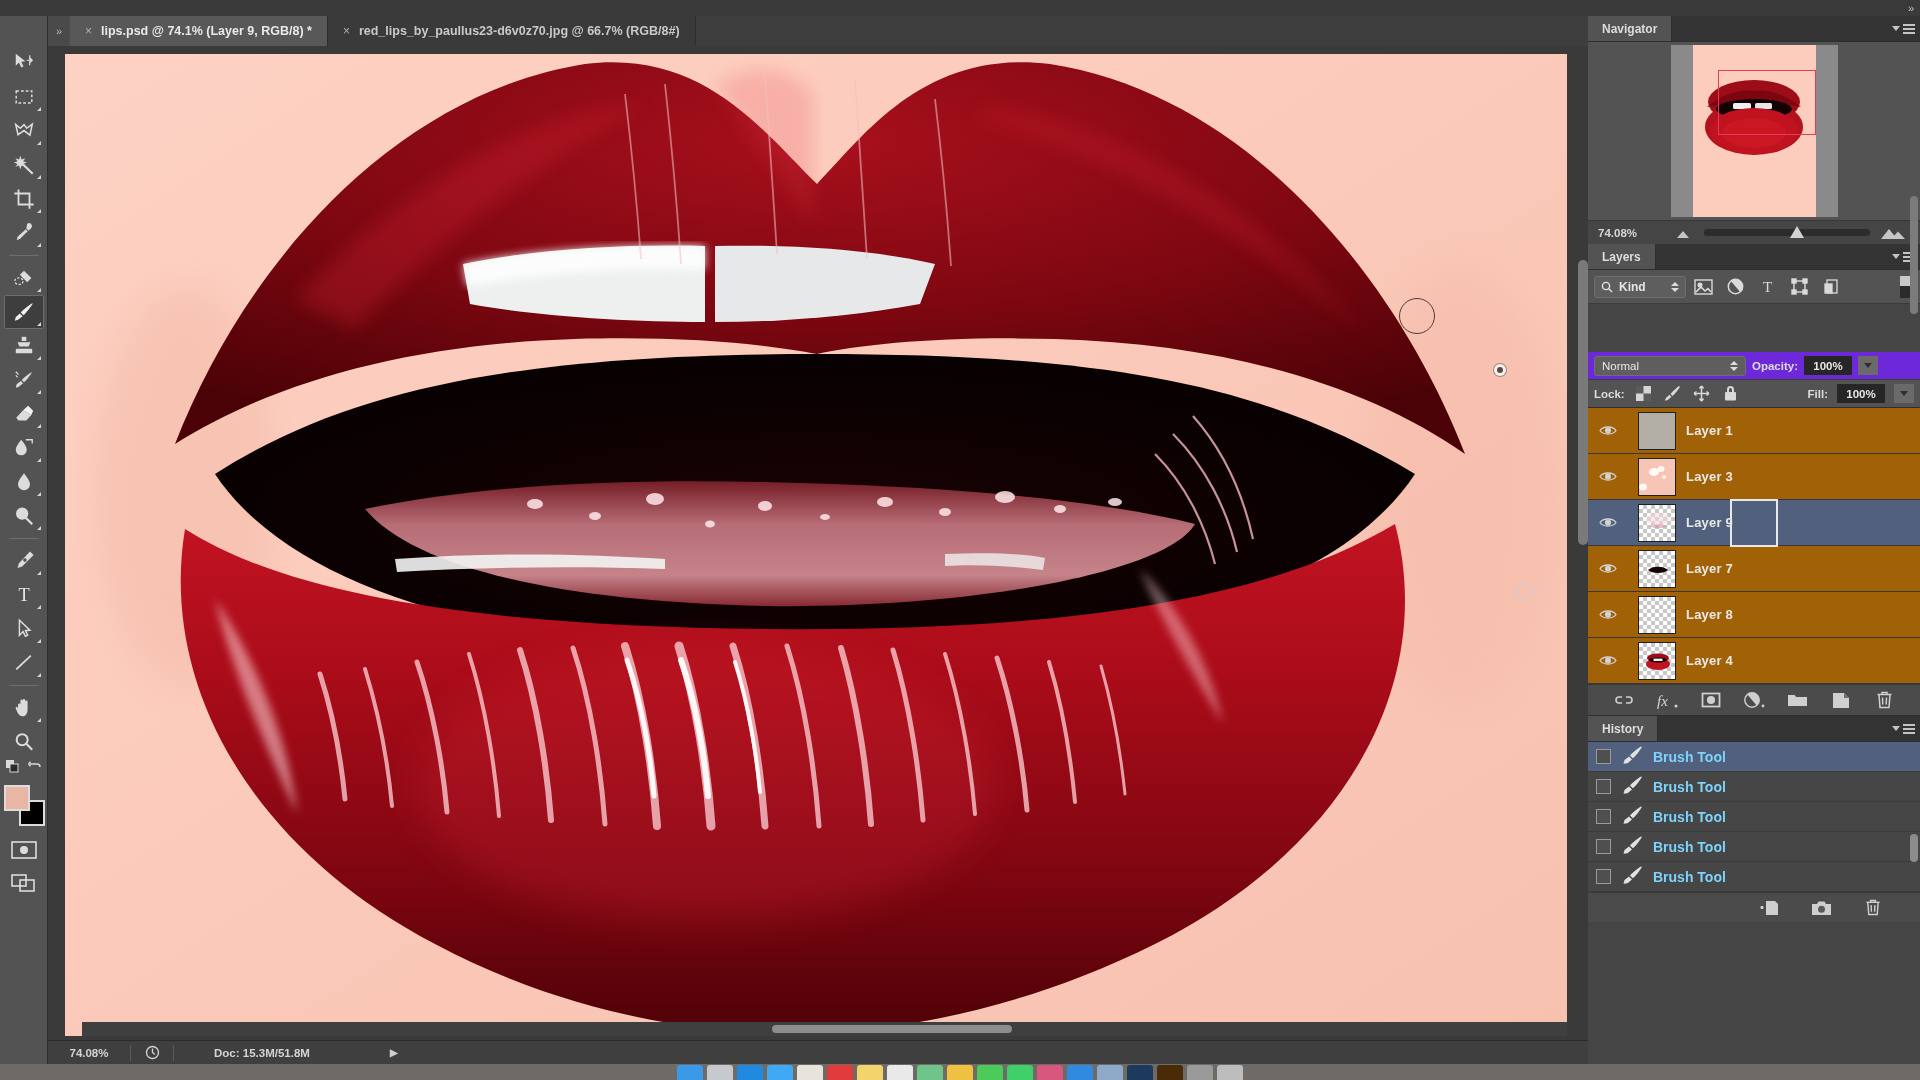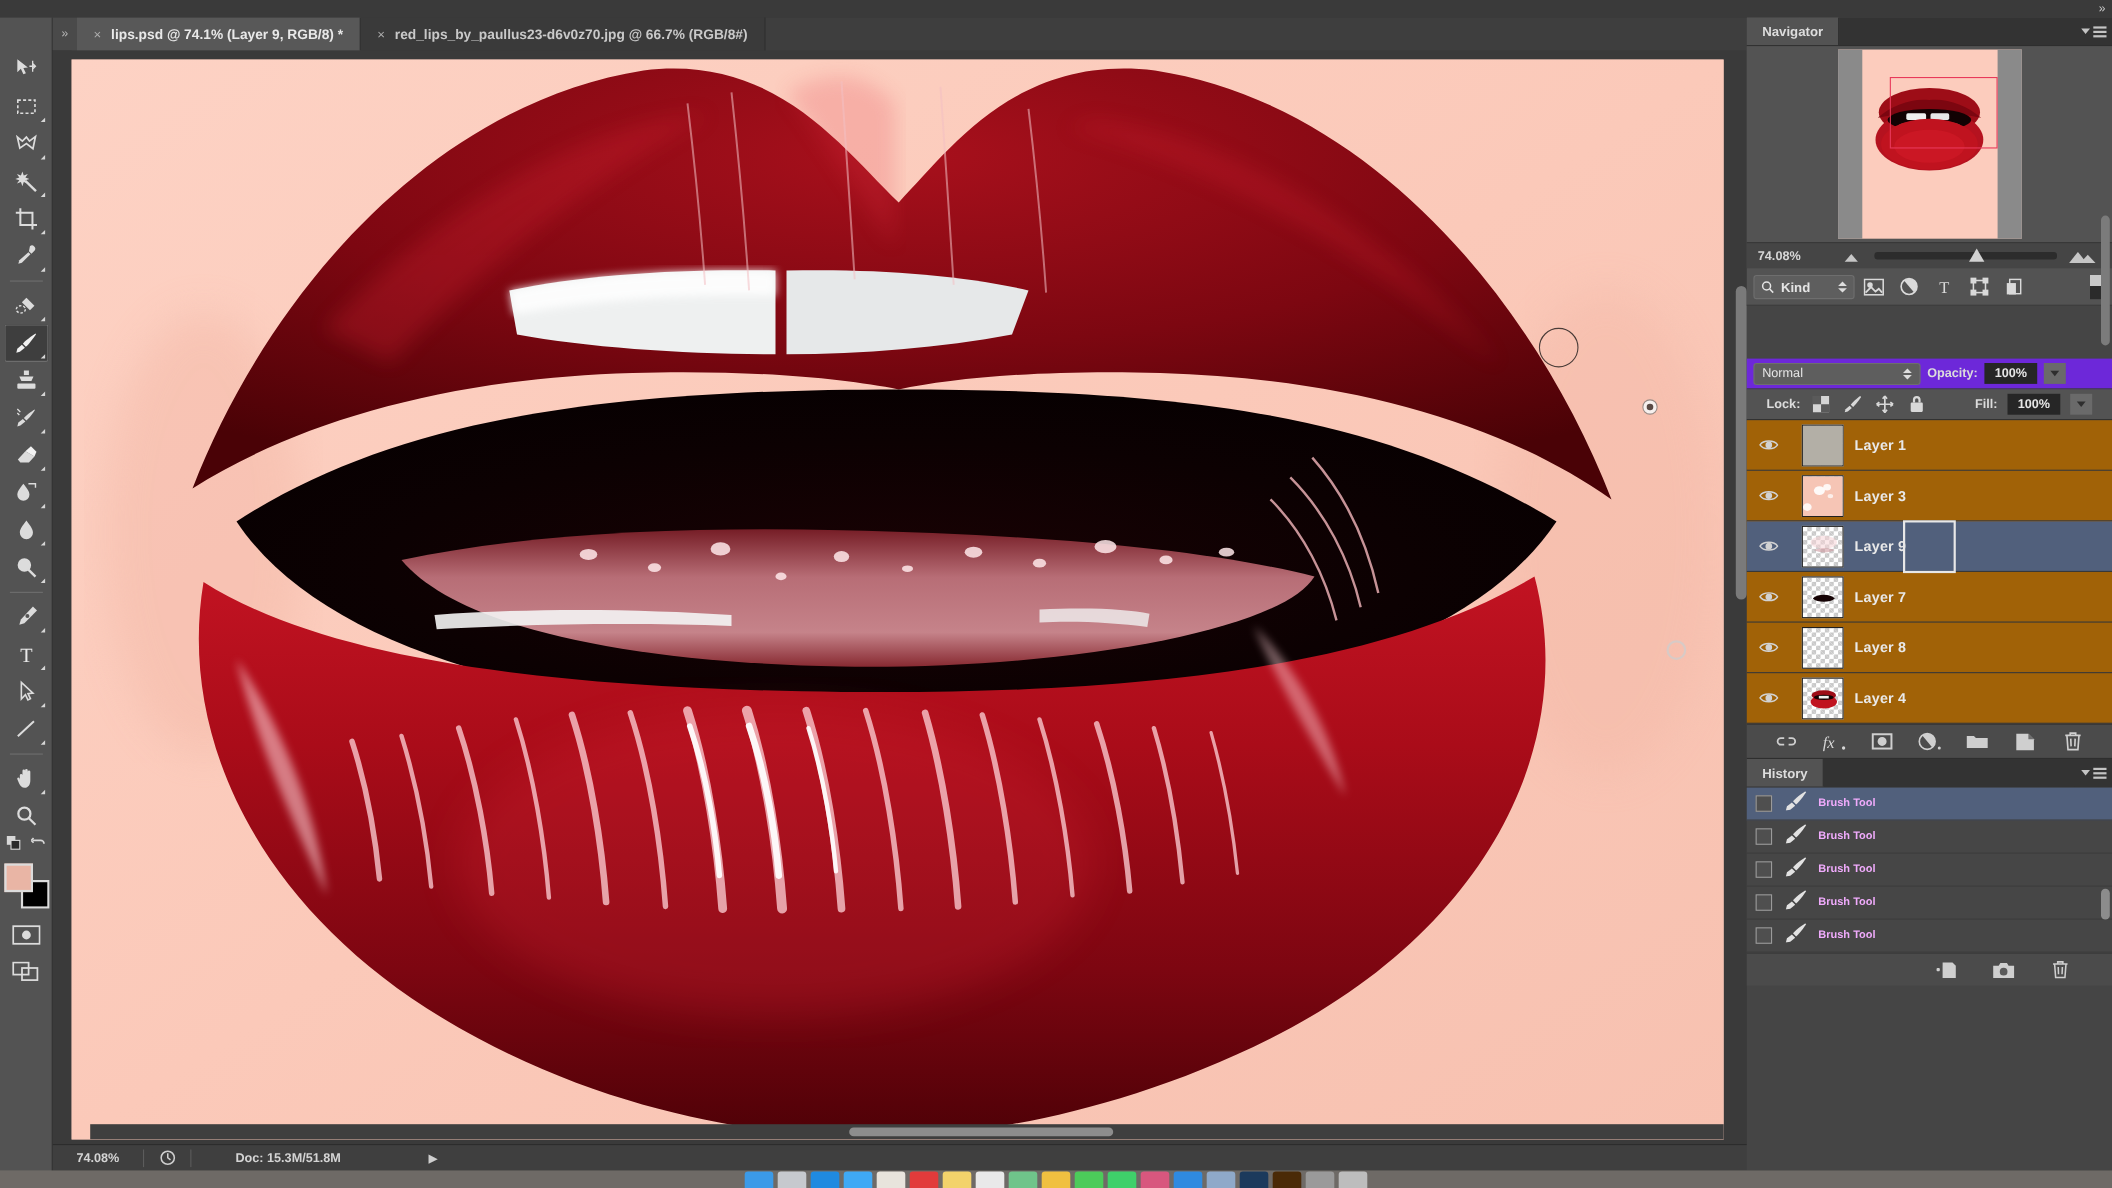--- a/index.html
+++ b/index.html
@@ -207,21 +207,21 @@
   .lbl { color:#dcdcdc; font-size:11.5px; font-weight:bold;text-align:center; }
   .numfield {
     width: 48px; height: 19px; background:#262626; color:#e6e6e6;
     font-size:11.5px; font-weight:bold; display:flex; align-items:center; justify-content:center;
   }
   .drop-btn { width:20px; height:19px; background:#6a6a6a; display:flex;align-items:center;justify-content:center;}
   .drop-btn i { width:0;height:0;border-left:4px solid transparent;border-right:4px solid transparent;border-top:5px solid #2e2e2e;}
 
   .lock-row {
     height: 28px; background: #535353; display: flex; align-items: center;
-    padding: 0 18px; gap: 9px; border-bottom: 1px solid #2f2f2f;
+    padding: 0 6px; gap: 9px; border-bottom: 1px solid #2f2f2f;
   }
   .lock-icon { width:20px;height:20px;display:flex;align-items:center;justify-content:center; }
 
   .layer-list { background: #a16207; }
   .layer-row {
     position: relative; height: 46px; display: flex; align-items: center;
     border-bottom: 1px solid #383838; cursor: pointer;
   }
   .layer-row.selected { background: #51607c; }
   .eye-cell { width: 40px; display:flex; align-items:center; justify-content:center; }
@@ -249,21 +249,21 @@
   .lt-icon { width:26px;height:26px;display:flex;align-items:center;justify-content:center; }
 
   
   .hist-list { background: #464646; position: relative; }
   .hist-row {
     height: 30px; display: flex; align-items: center; gap: 10px;
     padding-left: 8px; border-bottom: 1px solid #3c3c3c; cursor: pointer;
   }
   .hist-row.selected { background: #51607c; }
   .hist-check { width: 15px; height: 15px; border: 1px solid #9a9a9a; background: #4f4f4f; }
-  .hist-name { font-size: 10px; color: #f0abfc; font-weight: bold; }
+  .hist-name { font-size: 14px; color: #7dd3fc; font-weight: bold; }
   .hist-scroll { position:absolute; right:2px; top:92px; width:8px; height:28px; background:#8c8c8c; border-radius:4px;}
   .hist-toolbar {
     height: 30px; background: #4b4b4b; display:flex; align-items:center;
     justify-content: flex-end; gap: 26px; padding-right: 34px; border-top:1px solid #383838;
   }
 
   
   .dock {
     position: absolute; left: 0; bottom: 0; width: 1920px; height: 16px;
     background: #6e6a66; display: flex; align-items: flex-end; justify-content: center; gap: 4px;
@@ -660,20 +660,32 @@
           </div>
           <svg width="26" height="14" viewBox="0 0 26 14">
               <path d="M1 13 L9 3 L17 13 Z" fill="#c6c6c6"></path>
               <path d="M11 13 L18 5.5 L25 13 Z" fill="#c6c6c6"></path>
             </svg>
         </div>
       </div>
     </div>
 
     <div>
+      <div class="panel-tabrow">
+        <div class="panel-tab">Layers</div>
+        <div class="panel-tabfill"></div>
+        <div class="panel-menu">
+          <span class="menu-caret"></span>
+          <span class="menu-lines">
+              <i></i>
+              <i></i>
+              <i></i>
+            </span>
+        </div>
+      </div>
 
       <div class="layers-filter">
         <div class="kind-select">
           <svg width="12" height="12" viewBox="0 0 12 12" fill="none" stroke="#e4e4e4" stroke-width="1.4">
               <circle cx="5" cy="5" r="3.6"></circle>
               <path d="M7.8 7.8 L11 11"></path>
             </svg>
           <span>Kind</span>
           <span class="spin">
               <i></i>

